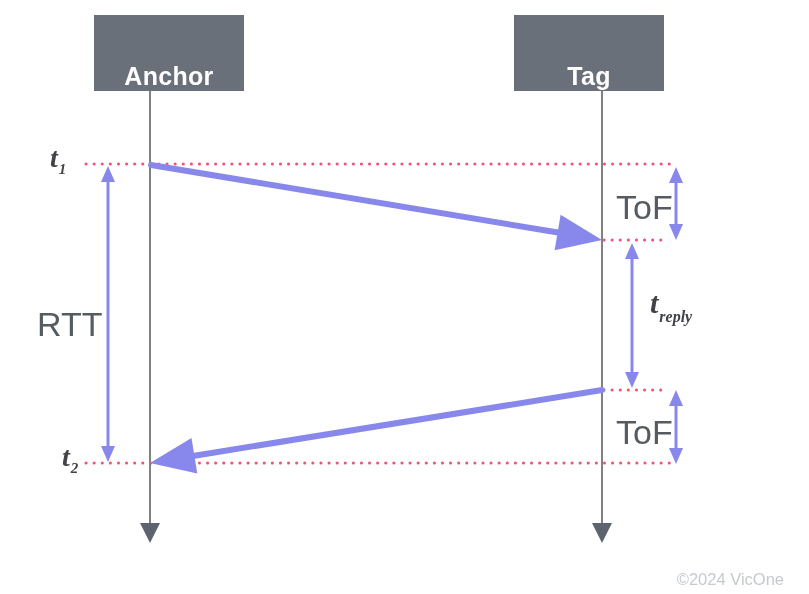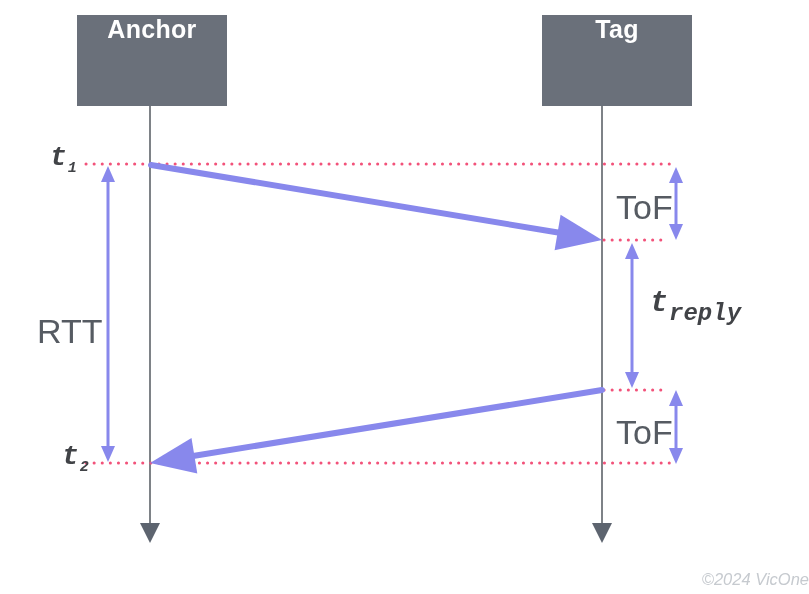--- a/index.html
+++ b/index.html
@@ -33,75 +33,75 @@
   .msg-head       { fill: var(--message-arrow); stroke: none; }
   .interval-line  { stroke: var(--message-arrow); stroke-width: 3; fill: none; }
   .interval-head  { fill: var(--message-arrow); stroke: none; }
   .dotted         { stroke: var(--dotted-line); stroke-width: 3; fill: none;
                     stroke-dasharray: 0.1 8; stroke-linecap: round; }
 
   
   .participant-box {
     position: absolute;
     width: 150px;
-    height: 91px;
+    height: 76px;
     background: var(--box-fill);
     color: var(--box-text);
     display: flex;
-    align-items: flex-start;
+    align-items: flex-end;
     justify-content: center;
     font-size: 25px;
     font-weight: bold;
     letter-spacing: 0.3px;
+    margin-left: 17px;
   }
   .participant-box.anchor { left: 77px; top: 15px; }
-  .participant-box.tag    { left: 542px; top: 15px; }
+  .participant-box.tag    { left: 497px; top: 15px; }
 
   
   .interval-label {
     position: absolute;
     color: var(--label-text);
     font-size: 34px;
     font-weight: 400;
   }
-  .label-rtt       { left: 37px;  top: 305px; margin-top: 7px; }
+  .label-rtt       { left: 37px;  top: 305px; }
   .label-tof-upper { left: 616px; top: 188px; }
   .label-tof-lower { left: 616px; top: 413px; }
 
   
   .tstamp {
     position: absolute;
     color: var(--timestamp-text);
-    font-family: Liberation Mono, monospace;
+    font-family: Liberation Serif, serif;
     font-style: italic;
     font-weight: bold;
     font-size: 28px;
     line-height: 1;
     white-space: nowrap;
   }
   .tstamp sub {
     font-size: 15px;
     font-weight: bold;
     vertical-align: baseline;
     position: relative;
     top: 7px;
     left: 1px;
   }
   .label-t1 { left: 50px;  top: 144px; }
   .label-t2 { left: 62px;  top: 443px; }
   .label-treply { left: 650px; top: 288px; font-size: 30px; }
-  .label-treply sub { font-size: 24px; top: 9px; }
+  .label-treply sub { font-size: 16px; top: 9px; }
 
   .copyright {
     position: absolute;
-    right: 0;
+    right: 25px;
     bottom: 5px;
     color: var(--copyright-text);
     font-size: 16.5px;
-    font-style: italic;
   }
 </style>
 </head>
 <body>
 
 <div class="stage">
 
   <svg width="809" height="594" viewBox="0 0 809 594">
 
     <g>

